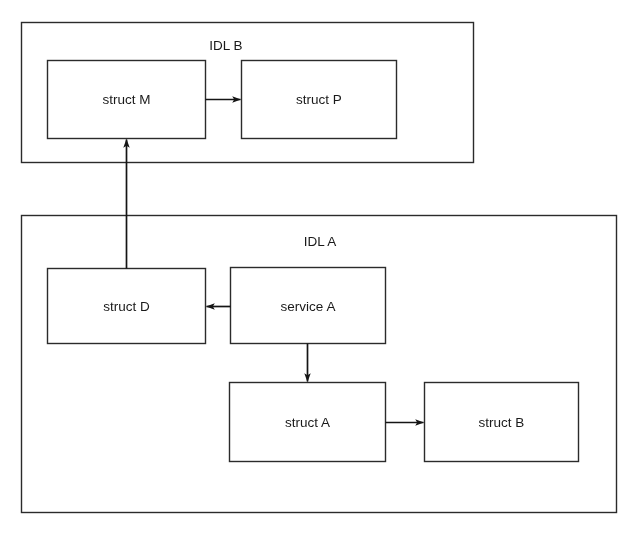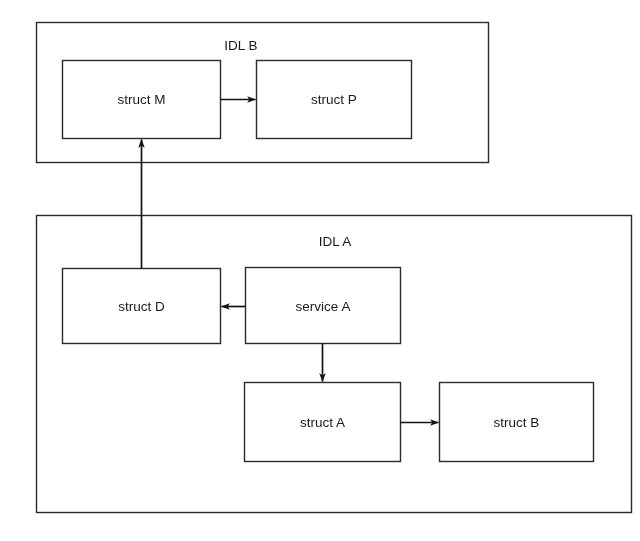--- a/index.html
+++ b/index.html
@@ -15,21 +15,20 @@
     overflow: hidden;
     font-family: "Liberation Sans", "DejaVu Sans", sans-serif;
     color: #1a1a1a;
   }
   #diagram-root {
     position: absolute;
     left: 0;
     top: 0;
     width: 516px;
     height: 541px;
-    margin-left: 15px;
   }
   svg.diagram-canvas {
     position: absolute;
     left: 0;
     top: 0;
     width: 640px;
     height: 541px;
     display: block;
   }
   .group-frame {

